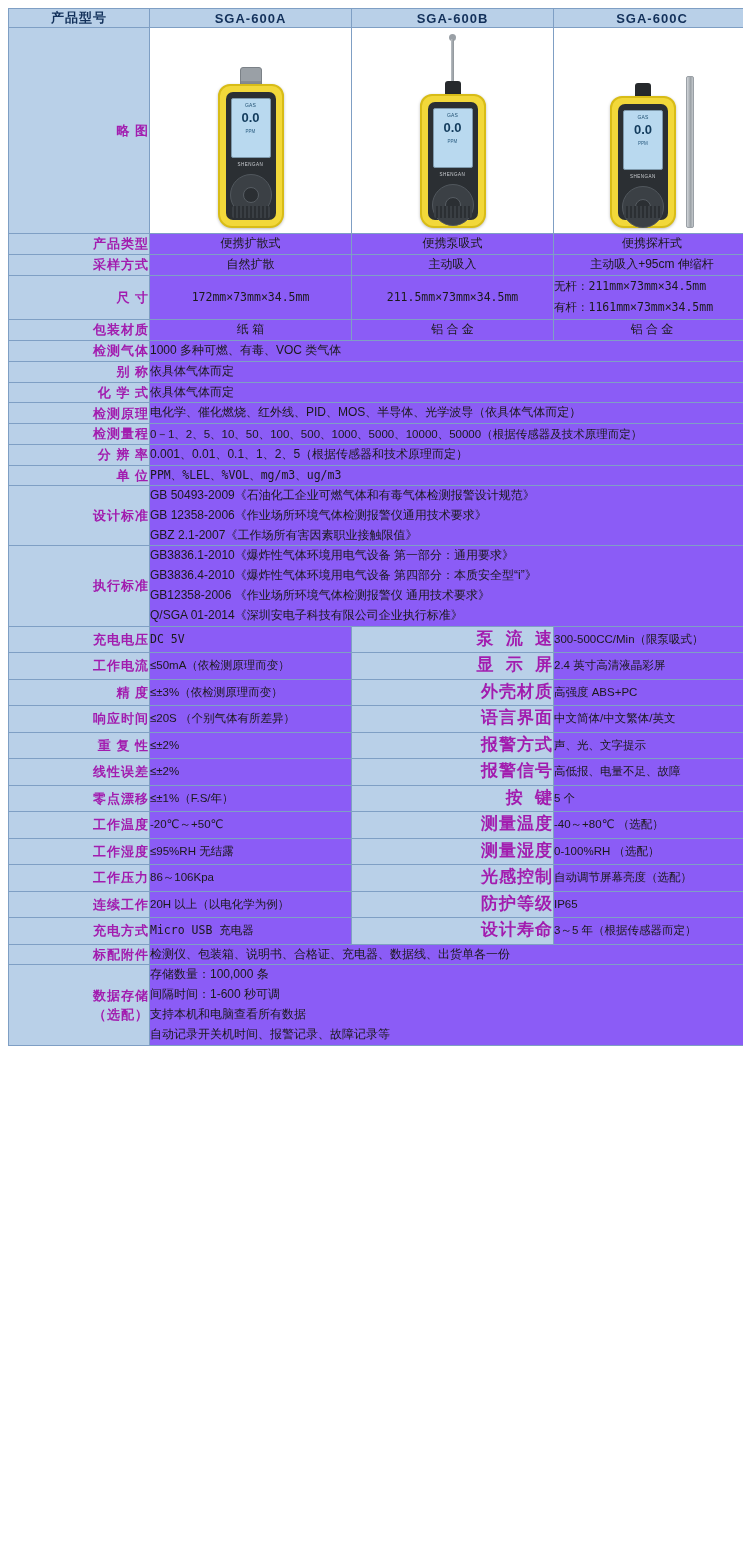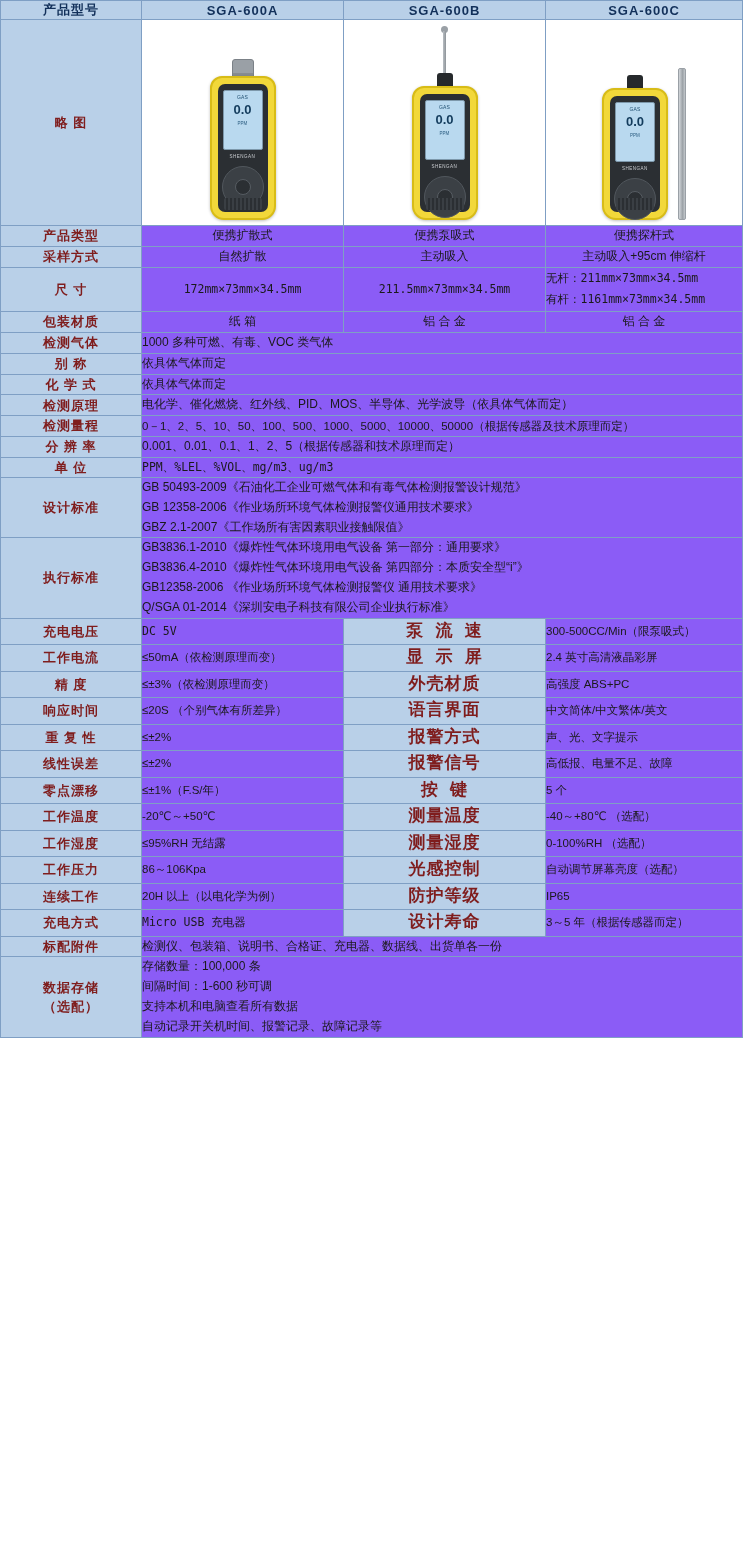--- a/index.html
+++ b/index.html
@@ -4,38 +4,38 @@
 <style>
   html,body{margin:0;padding:0;background:#ffffff;}
   body{
     font-family:"Liberation Sans","DejaVu Sans",sans-serif;
     width:743px;
     color:#1a1a1a;
   }
   .sheet{
     width:743px;
     box-sizing:border-box;
-    padding:0;
+    padding:8px;
   }
   table.spec{
     border-collapse:collapse;
     width:743px;
     table-layout:fixed;
   }
   table.spec td{
     border:1px solid #7f9fc4;
     padding:0;
     vertical-align:middle;
   }
   .lbl{
     background:#b9d0e8;
-    text-align:center;
+    text-align:right;
     font-weight:bold;
     font-size:13px;
-    color:#7f1d1d;
+    color:#a21caf;
     letter-spacing:1px;
     padding:9px 4px;
     line-height:1.5;
   }
   .lbl.sub{
     font-size:17px;
     font-family:Liberation Mono, monospace;
   }
   .val{
     background:#8b5cf6;

